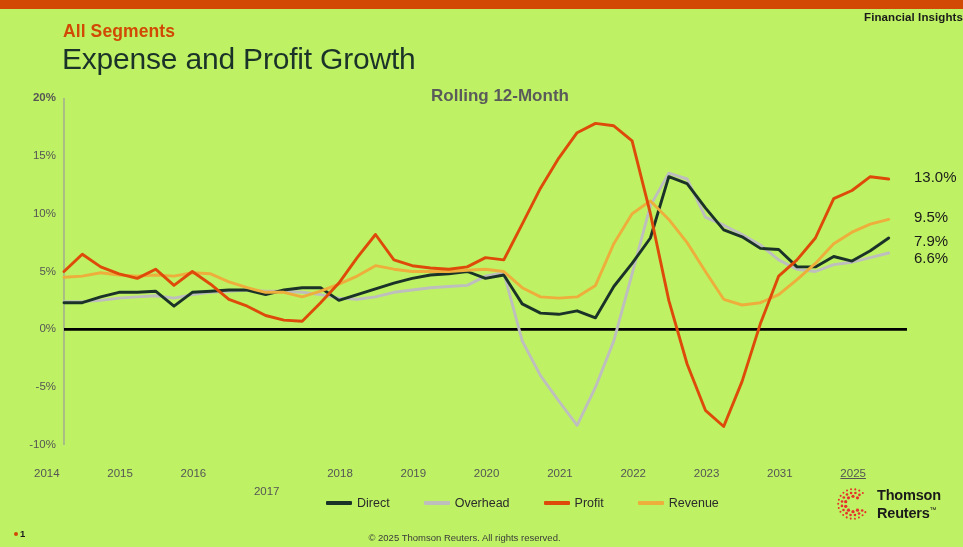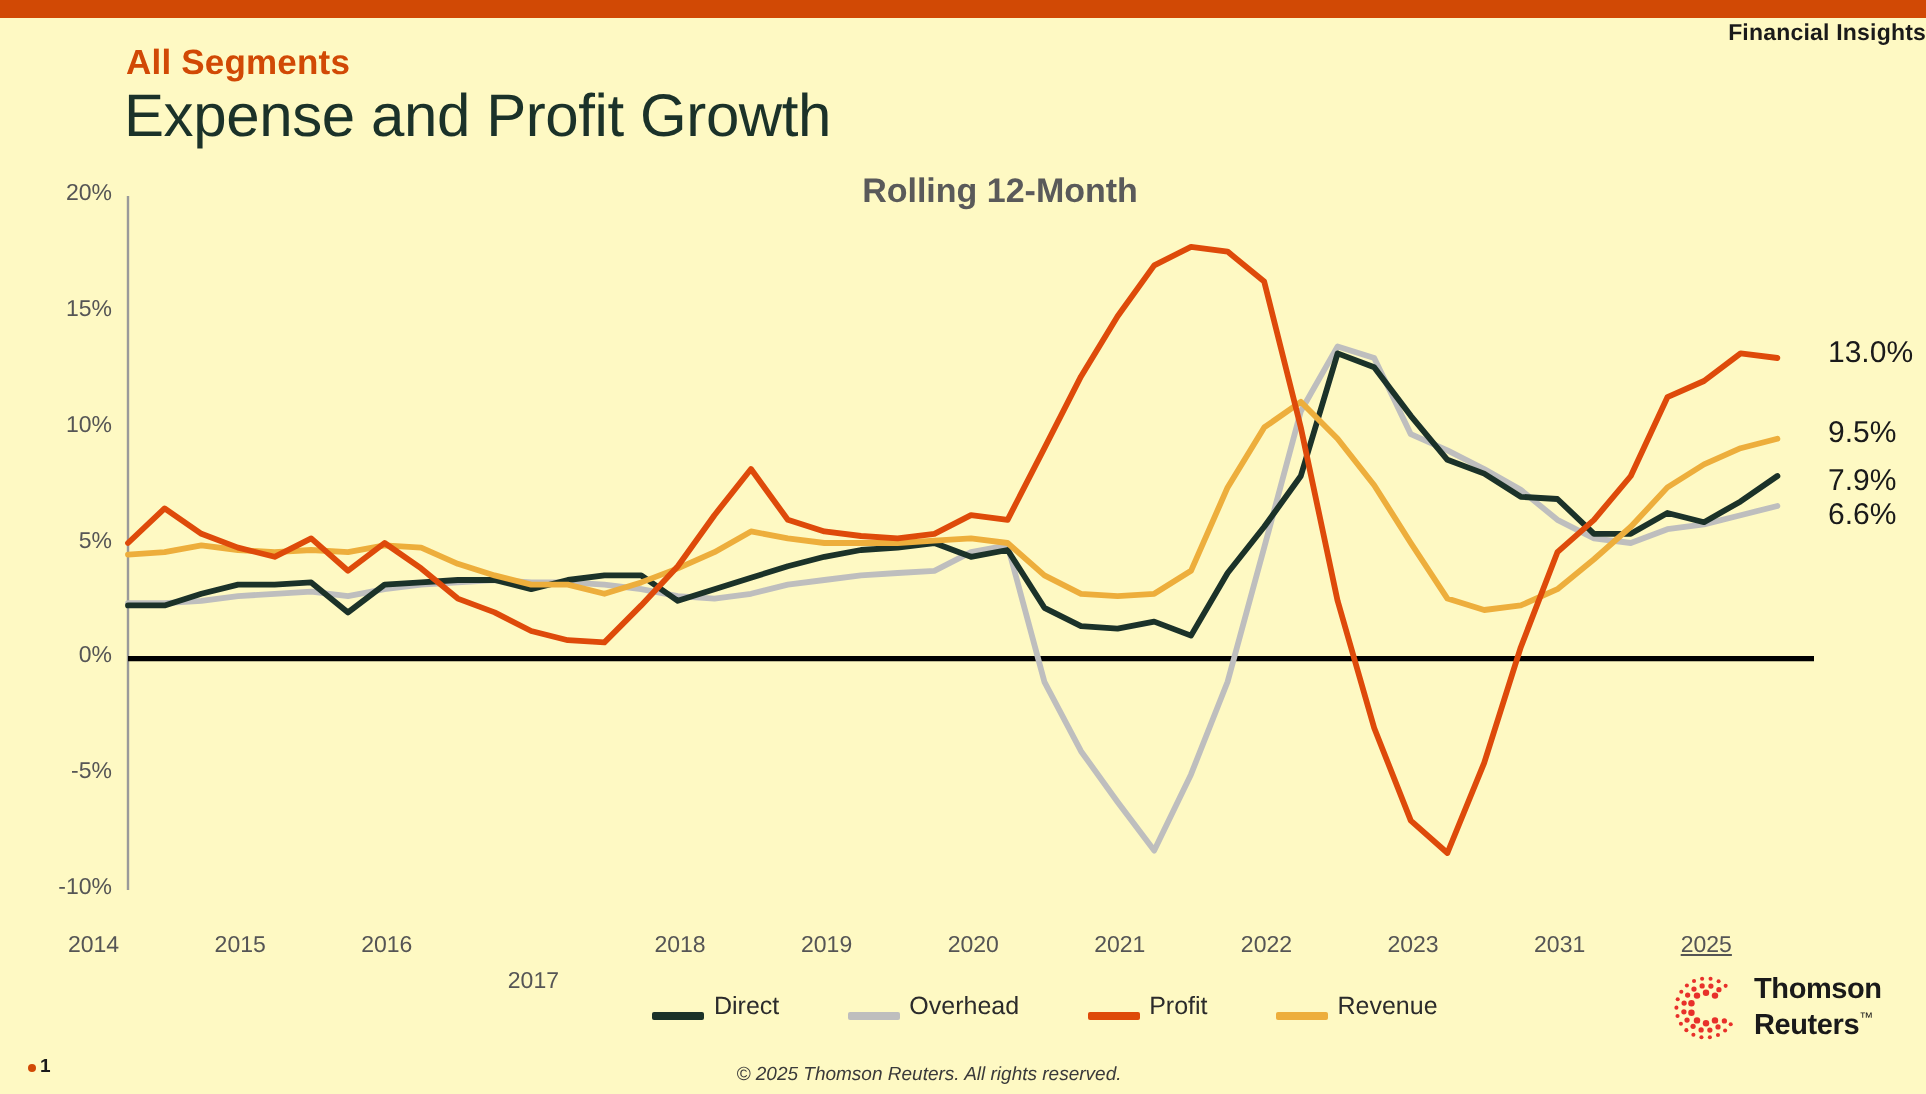--- a/index.html
+++ b/index.html
@@ -5,21 +5,21 @@
   * { box-sizing: border-box; margin: 0; padding: 0; }
   html, body {
     width: 963px; height: 547px;
     background: #ffffff;
     font-family: "Liberation Sans", sans-serif;
     overflow: hidden;
   }
   #slide {
     position: relative;
     width: 963px; height: 547px;
-    background: #fef9c3;
+    background: #bef264;
   }
   #top-bar {
     position: absolute; top: 0; left: 0;
     width: 963px; height: 9px;
     background: #D14905;
   }
   #header-right {
     position: absolute; top: 11px; right: 0px;
     font-size: 11.5px; font-weight: bold;
     color: #1a1a1a; letter-spacing: .1px;
@@ -59,27 +59,27 @@
   }
   .endlabel {
     position: absolute; left: 914px;
     font-size: 15px; color: #1a1a1a;
     white-space: nowrap;
   }
   #legend {
     position: absolute; left: 326px; top: 496px;
     display: flex; gap: 34px; align-items: center;
   }
-  .legend-item { display: flex; align-items: flex-end; gap: 5px; }
+  .legend-item { display: flex; align-items: center; gap: 5px; }
   .legend-swatch { width: 26px; height: 3.6px; border-radius: 1px; }
   .legend-text { font-size: 12.5px; color: #2b2b2b; }
   #footer {
     position: absolute; left: 0; top: 532px;
     width: 929px; text-align: center;
-    font-size: 9.5px; color: #3a3a3a; font-style: italic;
+    font-size: 9.5px; color: #3a3a3a;
   }
   #page-num {
     position: absolute; left: 14px; top: 528px;
     font-size: 9.5px; font-weight: bold; color: #1a1a1a;
     display: flex; align-items: center; gap: 2px;
   }
   #page-dot {
     width: 4px; height: 4px; border-radius: 50%;
     background: #D14905; display: inline-block;
   }
@@ -114,21 +114,21 @@
   <svg id="plot" viewBox="0 0 963 547">
       <line x1="64" y1="98" x2="64" y2="445" stroke="#9a9a9a" stroke-width="1.2"></line>
       <line x1="64" y1="329.3333333333333" x2="907" y2="329.3333333333333" stroke="#000000" stroke-width="2.6"></line>
       <polyline points="64.0,301.6 82.3,301.6 100.7,300.4 119.0,298.1 137.3,296.9 155.6,295.8 174.0,298.1 192.3,294.6 210.6,292.3 228.9,291.2 247.3,290.0 265.6,291.2 283.9,291.2 302.2,292.3 320.6,294.6 338.9,298.1 357.2,299.3 375.5,296.9 393.9,292.3 412.2,290.0 430.5,287.7 448.8,286.5 467.2,285.4 485.5,276.1 503.8,272.7 522.2,340.9 540.5,375.6 558.8,401.0 577.1,425.3 595.5,387.2 613.8,340.9 632.1,273.8 650.4,205.6 668.8,173.2 687.1,179.0 705.4,217.1 723.7,225.2 742.1,234.5 760.4,244.9 778.7,259.9 797.0,269.2 815.4,271.5 833.7,264.6 852.0,262.2 870.3,257.6 888.7,253.0" fill="none" stroke="#BEBEBE" stroke-width="2.9" stroke-linejoin="round" stroke-linecap="round"></polyline>
       <polyline points="64.0,302.7 82.3,302.7 100.7,296.9 119.0,292.3 137.3,292.3 155.6,291.2 174.0,306.2 192.3,292.3 210.6,291.2 228.9,290.0 247.3,290.0 265.6,294.6 283.9,290.0 302.2,287.7 320.6,287.7 338.9,300.4 357.2,294.6 375.5,288.9 393.9,283.1 412.2,278.4 430.5,275.0 448.8,273.8 467.2,271.5 485.5,278.4 503.8,275.0 522.2,303.9 540.5,313.1 558.8,314.3 577.1,310.8 595.5,317.8 613.8,286.5 632.1,263.4 650.4,238.0 668.8,176.7 687.1,183.6 705.4,207.9 723.7,229.9 742.1,236.8 760.4,248.4 778.7,249.5 797.0,266.9 815.4,266.9 833.7,256.5 852.0,261.1 870.3,250.7 888.7,238.0" fill="none" stroke="#1B3229" stroke-width="2.9" stroke-linejoin="round" stroke-linecap="round"></polyline>
       <polyline points="64.0,277.3 82.3,276.1 100.7,272.7 119.0,275.0 137.3,276.1 155.6,275.0 174.0,276.1 192.3,272.7 210.6,273.8 228.9,281.9 247.3,287.7 265.6,292.3 283.9,292.3 302.2,296.9 320.6,291.2 338.9,284.2 357.2,276.1 375.5,265.7 393.9,269.2 412.2,271.5 430.5,271.5 448.8,271.5 467.2,270.3 485.5,269.2 503.8,271.5 522.2,287.7 540.5,296.9 558.8,298.1 577.1,296.9 595.5,285.4 613.8,243.7 632.1,213.7 650.4,200.9 668.8,219.4 687.1,242.6 705.4,271.5 723.7,299.3 742.1,305.0 760.4,302.7 778.7,294.6 797.0,279.6 815.4,263.4 833.7,243.7 852.0,232.2 870.3,224.1 888.7,219.4" fill="none" stroke="#EDAE3C" stroke-width="2.9" stroke-linejoin="round" stroke-linecap="round"></polyline>
       <polyline points="64.0,271.5 82.3,254.2 100.7,266.9 119.0,273.8 137.3,278.4 155.6,269.2 174.0,285.4 192.3,271.5 210.6,284.2 228.9,299.3 247.3,306.2 265.6,315.5 283.9,320.1 302.2,321.2 320.6,302.7 338.9,283.1 357.2,257.6 375.5,234.5 393.9,259.9 412.2,265.7 430.5,268.0 448.8,269.2 467.2,266.9 485.5,257.6 503.8,259.9 522.2,224.1 540.5,188.2 558.8,158.1 577.1,132.7 595.5,123.4 613.8,125.8 632.1,140.8 650.4,213.7 668.8,300.4 687.1,364.0 705.4,410.3 723.7,426.5 742.1,381.4 760.4,323.6 778.7,276.1 797.0,259.9 815.4,238.0 833.7,198.6 852.0,190.5 870.3,176.7 888.7,179.0" fill="none" stroke="#DE4A0A" stroke-width="2.9" stroke-linejoin="round" stroke-linecap="round"></polyline>
     </svg>
 
   <div id="y-axis-labels">
-      <div class="ylabel" style="left: 10px; top: 91px;">20%</div>
+      <div class="ylabel" style="left: 10px; top: 91px; font-weight: bold;">20%</div>
       <div class="ylabel" style="left: 10px; top: 148.833px;">15%</div>
       <div class="ylabel" style="left: 10px; top: 206.667px;">10%</div>
       <div class="ylabel" style="left: 10px; top: 264.5px;">5%</div>
       <div class="ylabel" style="left: 10px; top: 322.333px;">0%</div>
       <div class="ylabel" style="left: 10px; top: 380.167px;">-5%</div>
       <div class="ylabel" style="left: 10px; top: 438px;">-10%</div>
     </div>
   <div id="x-axis-labels">
       <div class="xlabel" style="left: 34px; top: 455px;">2014</div>
       <div class="xlabel" style="left: 107.304px; top: 455px;">2015</div>

